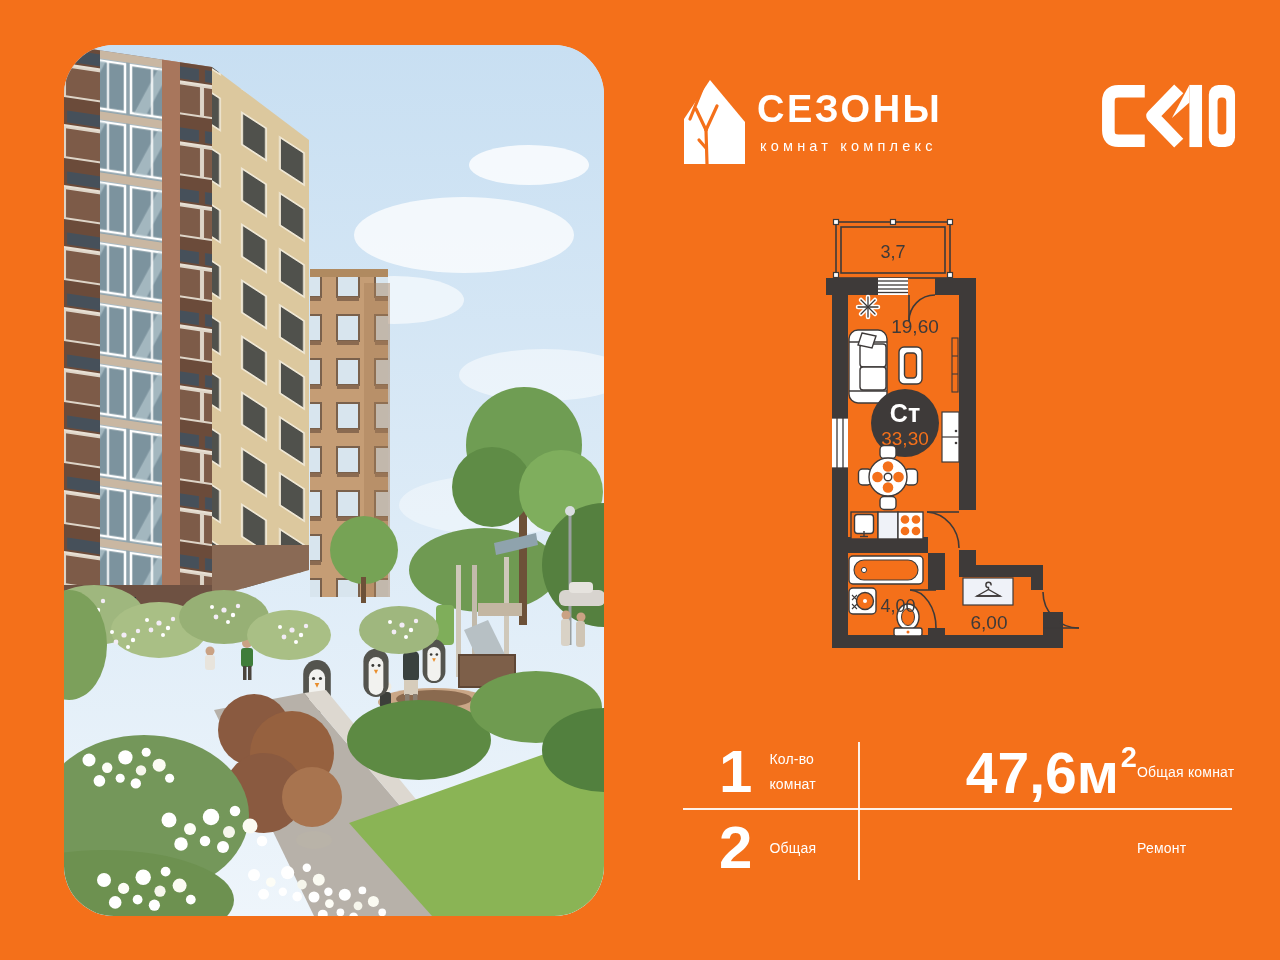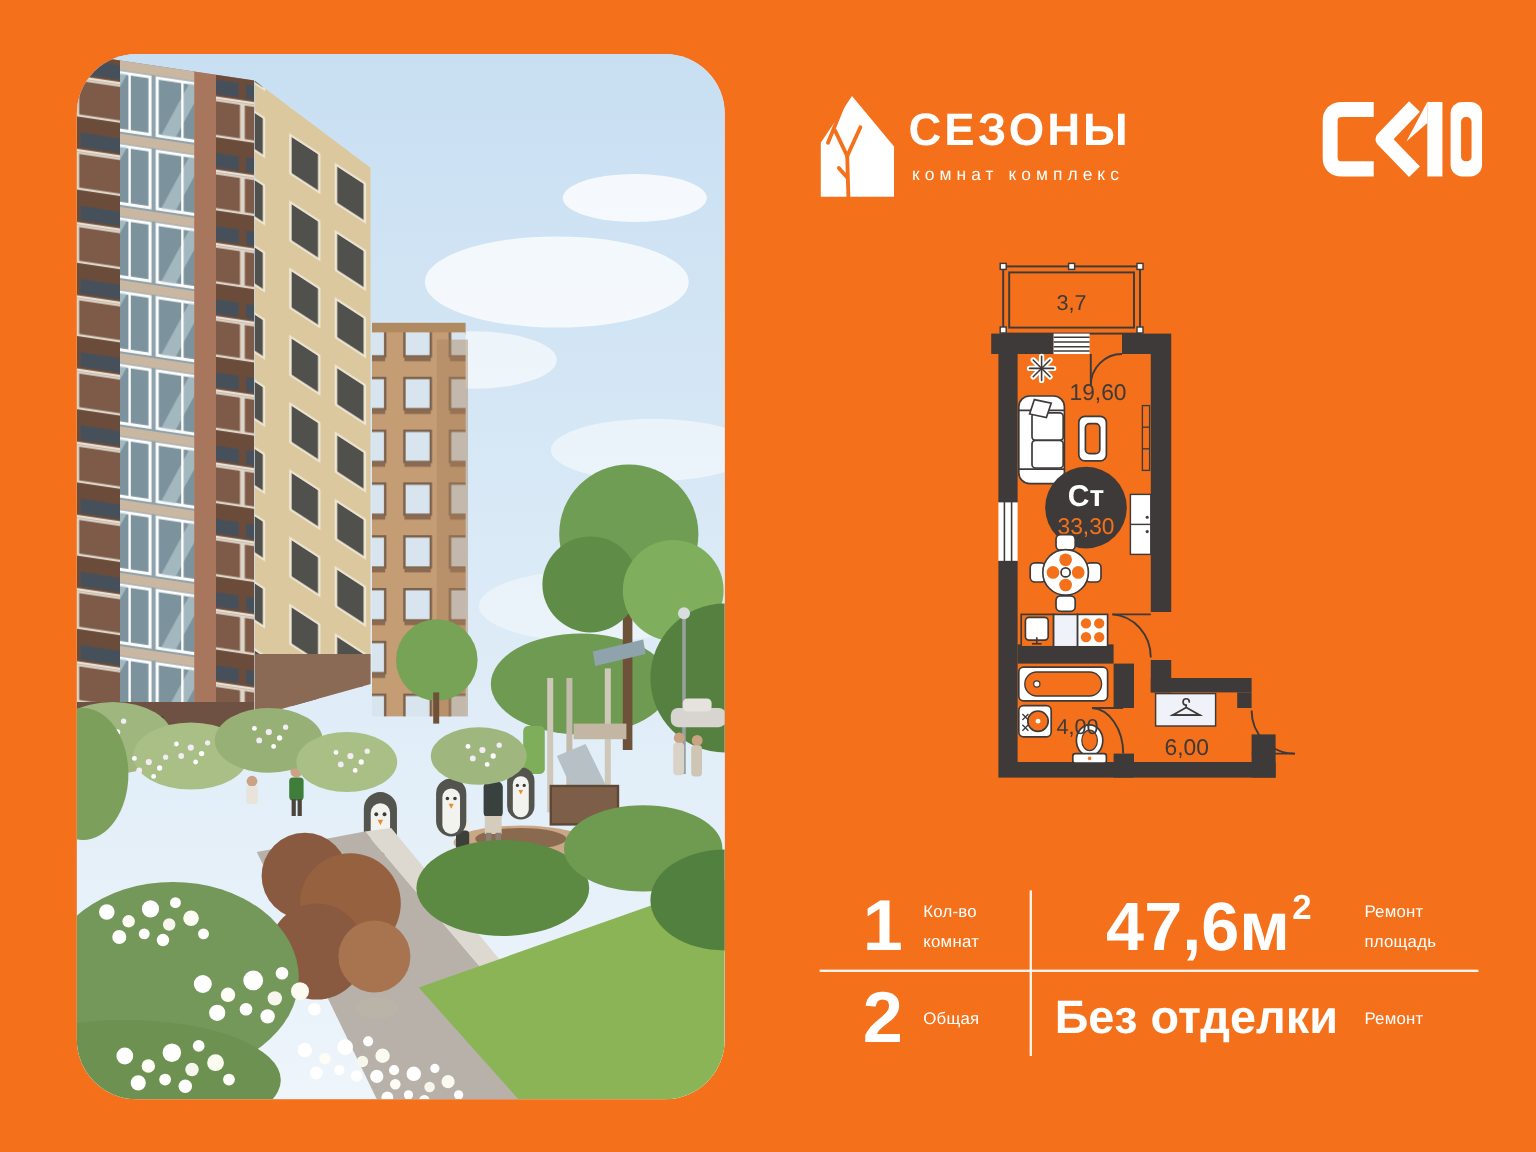--- a/index.html
+++ b/index.html
@@ -20,21 +20,21 @@
   .plan text{font-family:"Liberation Sans",sans-serif;}
   
   .specs{position:absolute;left:683px;top:738px;width:556px;height:146px;color:#fff;}
   .div-v{position:absolute;left:175px;top:4px;width:2px;height:138px;background:rgba(255,255,255,.9);}
   .div-h{position:absolute;left:0;top:70px;width:549px;height:2px;background:rgba(255,255,255,.9);}
   .row{position:absolute;left:0;right:0;display:flex;}
   .r1{top:0;height:68px;}
   .r2{top:78px;height:64px;}
   .cell-l{width:175px;display:flex;align-items:center;gap:17px;padding-left:36px;box-sizing:border-box;flex:none;}
   .cell-r{flex:1;display:flex;align-items:center;justify-content:flex-end;}
-  .r1 .cell-r{gap:44px;} .r2 .cell-r{gap:22px;}
+  .r1 .cell-r{} .r2 .cell-r{gap:22px;}
   .big-num{font-size:60px;font-weight:700;line-height:1;}
   .lbl{font-size:14px;line-height:25px;letter-spacing:.2px;}
   .lbl-rooms{width:92px;} .lbl-r{width:102px;}
   .area-val{font-size:57px;font-weight:700;line-height:1;white-space:nowrap;}
   .area-sup{font-size:29px;font-weight:700;vertical-align:26px;margin-left:2px;}
   .finish-val{font-size:39px;font-weight:700;line-height:1;white-space:nowrap;}
 </style>
 </head>
 <body>
 
@@ -434,29 +434,28 @@
     <div class="div-v"></div>
     <div class="div-h"></div>
 
     <div class="row r1">
       <div class="cell-l">
         <span class="big-num">1</span>
         <span class="lbl lbl-rooms">Кол-во комнат</span>
       </div>
       <div class="cell-r">
         <span class="area-val"><span>47,6м</span><span class="area-sup">2</span></span>
-        <span class="lbl lbl-r">Ремонт площадь</span>
+        <span class="lbl lbl-r">Общая комнат</span>
       </div>
     </div>
 
     <div class="row r2">
       <div class="cell-l">
         <span class="big-num">2</span>
         <span class="lbl">Общая</span>
       </div>
       <div class="cell-r">
-        <span class="finish-val">Без отделки</span>
         <span class="lbl lbl-r">Ремонт</span>
       </div>
     </div>
   </div>
 
 </div>
 
 </body></html>

